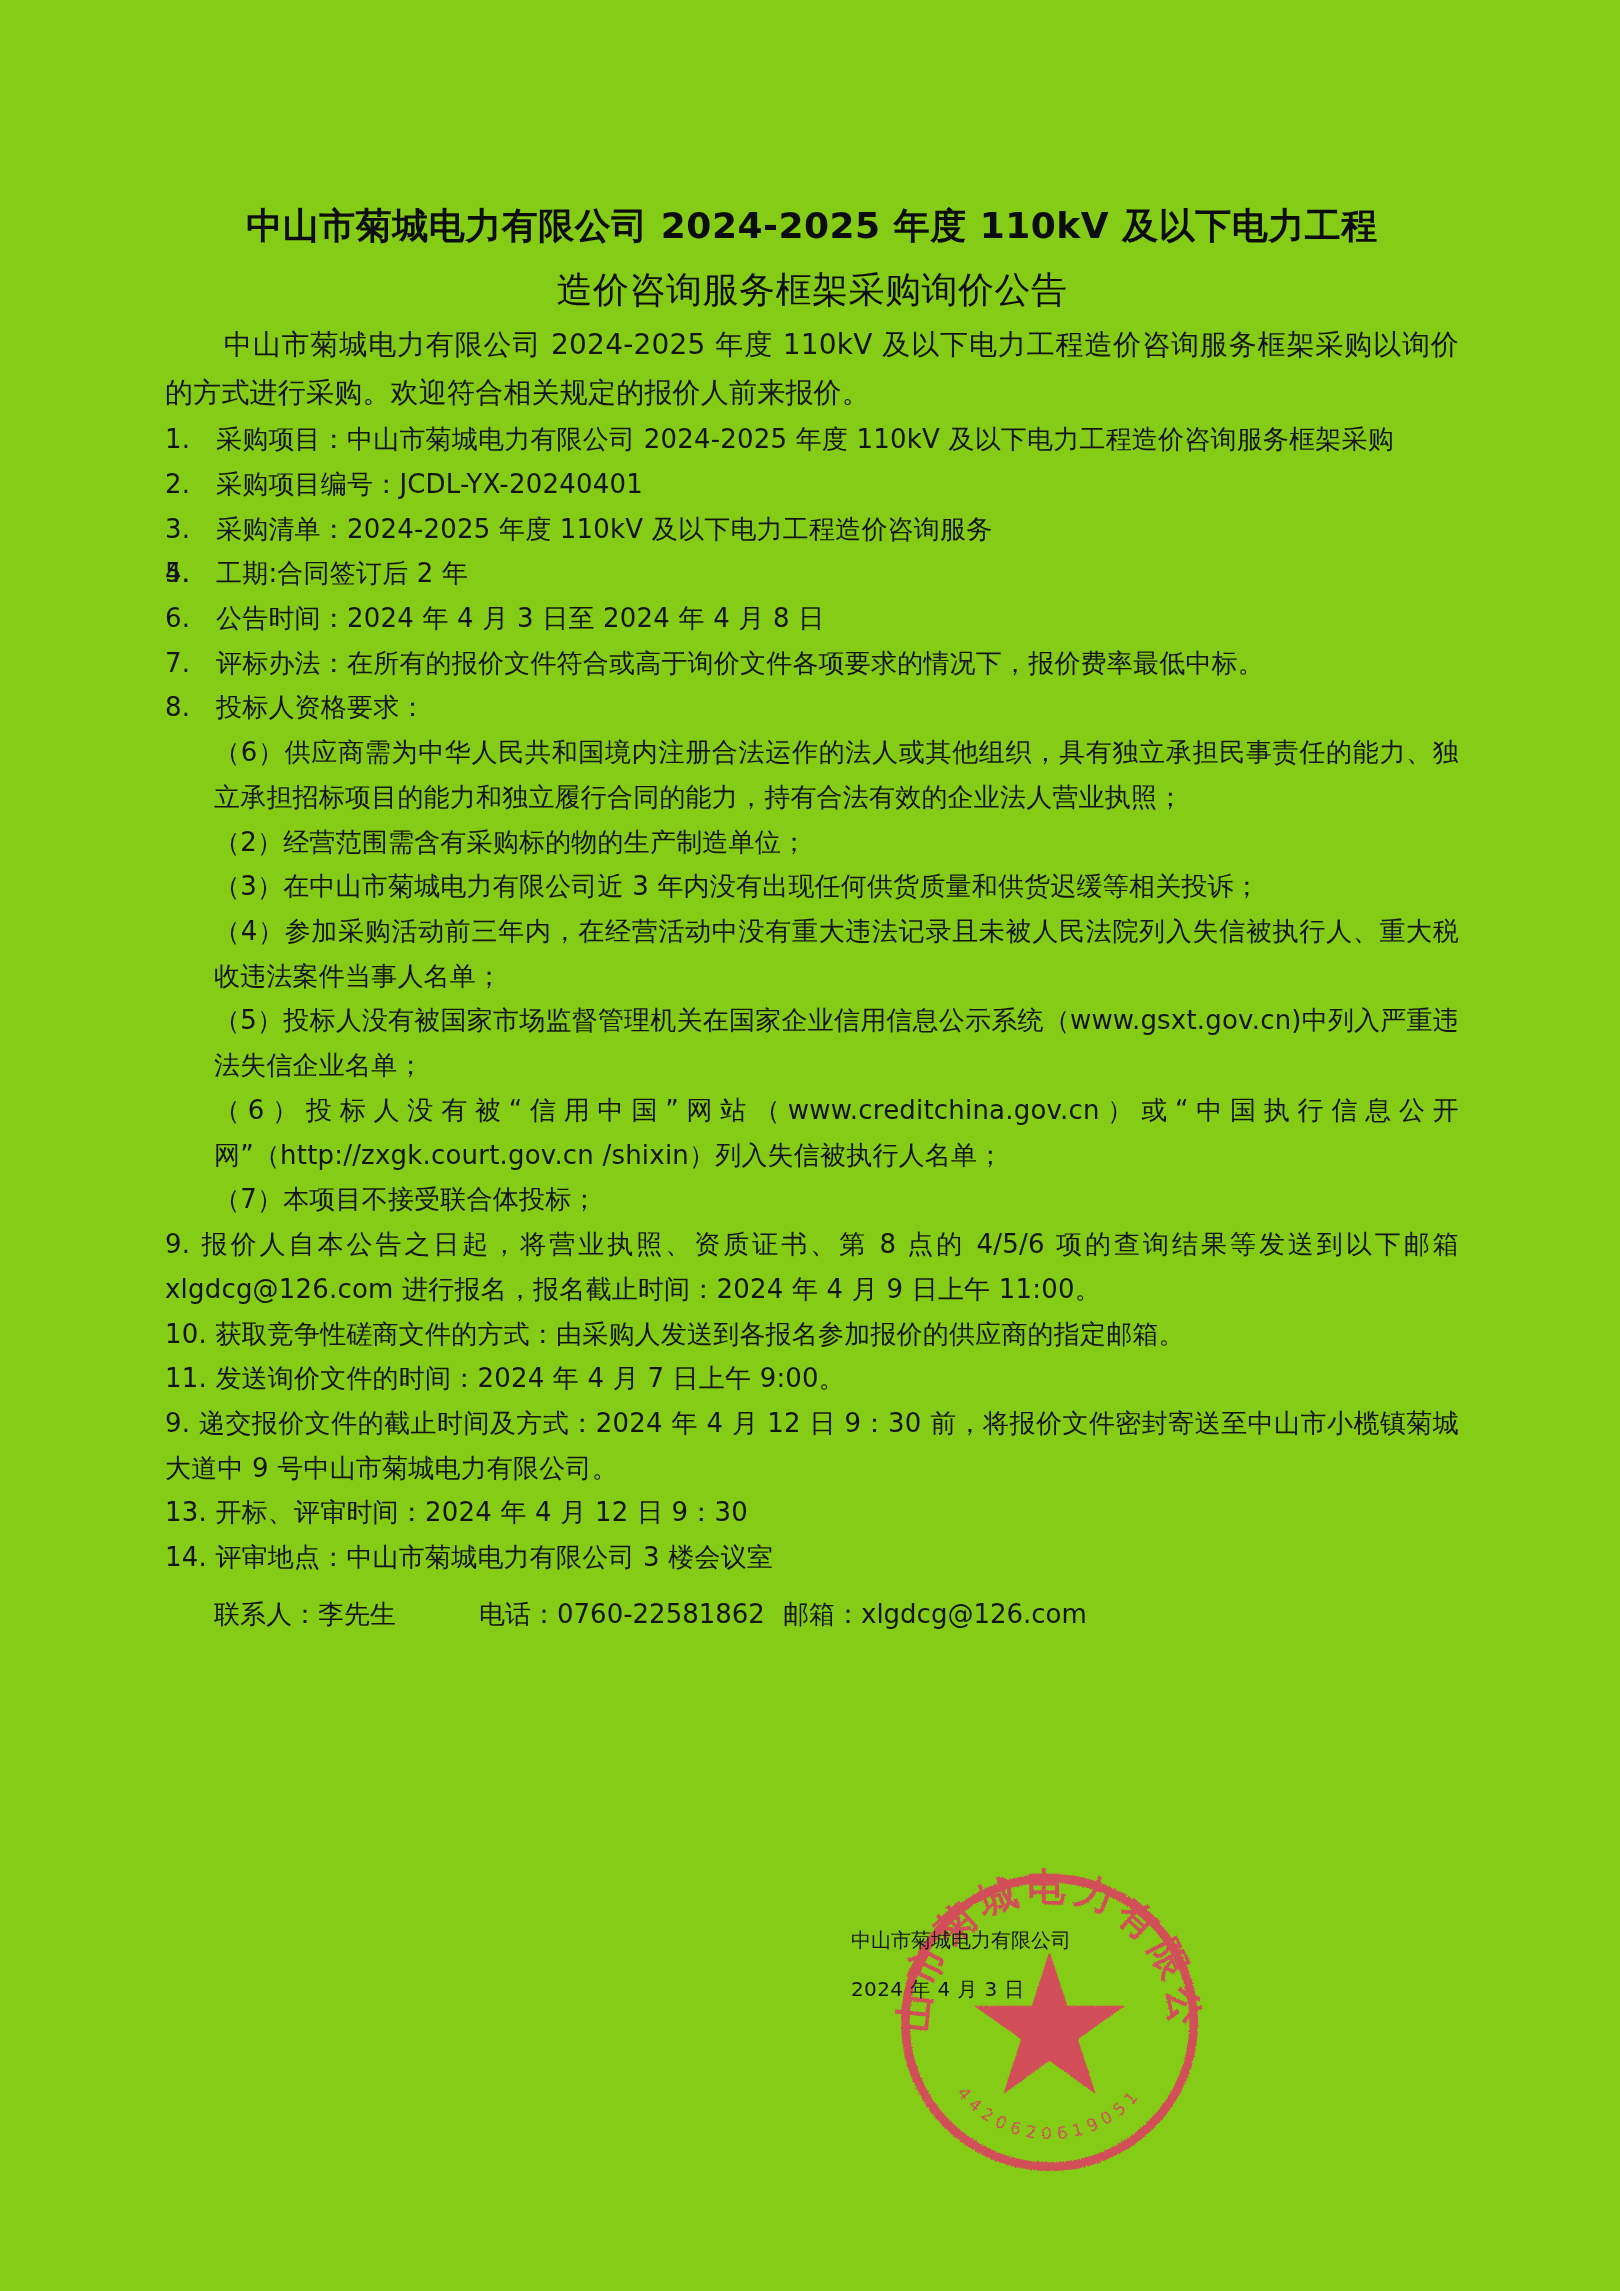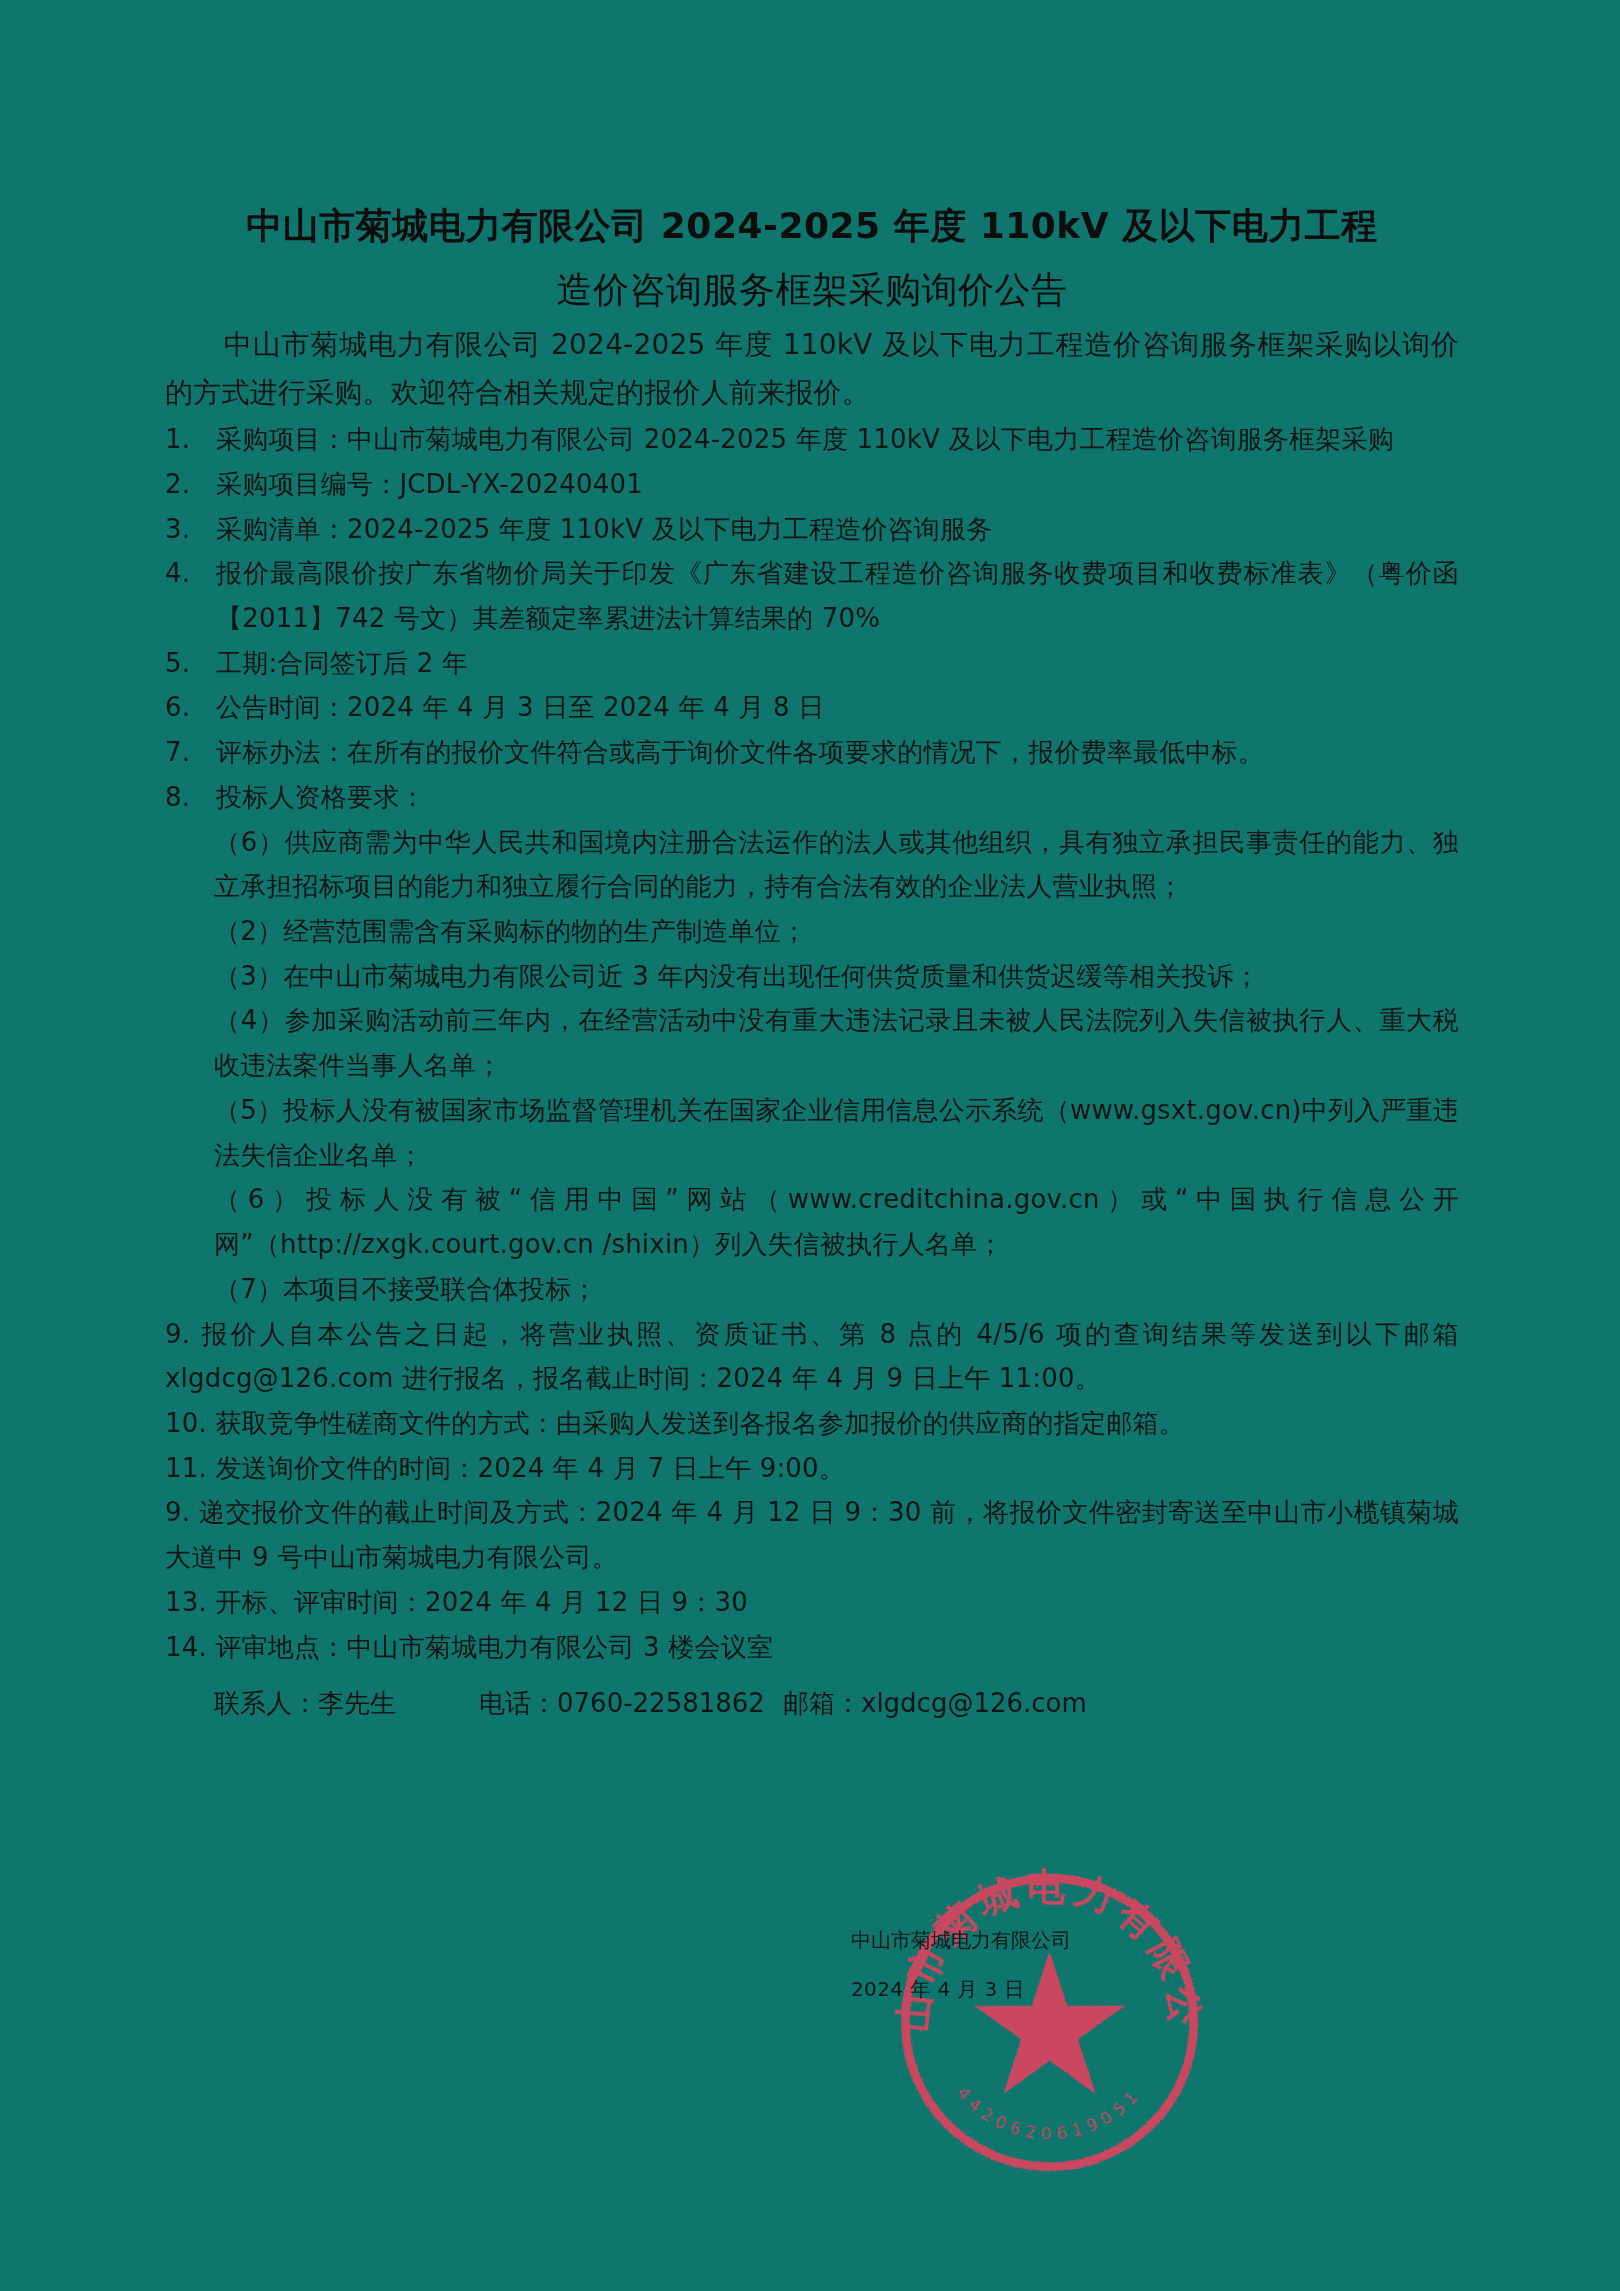--- a/index.html
+++ b/index.html
@@ -12,21 +12,21 @@
     width: 1620px;
     height: 2292px;
     font-family: "DejaVu Sans", "Liberation Sans", sans-serif;
     color: #141414;
     position: relative;
     overflow: hidden;
   }
   .page {
     position: absolute;
     inset: 0;
-    background: #0f766e;
+    background: #84cc16;
   }
   .content {
     position: absolute;
     left: 165px;
     top: 196px;
     width: 1294px;
   }
 
   
   .doc-title {
@@ -154,21 +154,20 @@
     <div class="numbered">
       <span class="num">2.</span>
       <span>采购项目编号：JCDL-YX-20240401</span>
     </div>
     <div class="numbered">
       <span class="num">3.</span>
       <span>采购清单：2024-2025 年度 110kV 及以下电力工程造价咨询服务</span>
     </div>
     <div class="numbered">
       <span class="num">4.</span>
-      <span>报价最高限价按广东省物价局关于印发《广东省建设工程造价咨询服务收费项目和收费标准表》（粤价函【2011】742 号文）其差额定率累进法计算结果的 70%</span>
     </div>
     <div class="numbered">
       <span class="num">5.</span>
       <span>工期:合同签订后 2 年</span>
     </div>
     <div class="numbered">
       <span class="num">6.</span>
       <span>公告时间：2024 年 4 月 3 日至 2024 年 4 月 8 日</span>
     </div>
     <div class="numbered">

